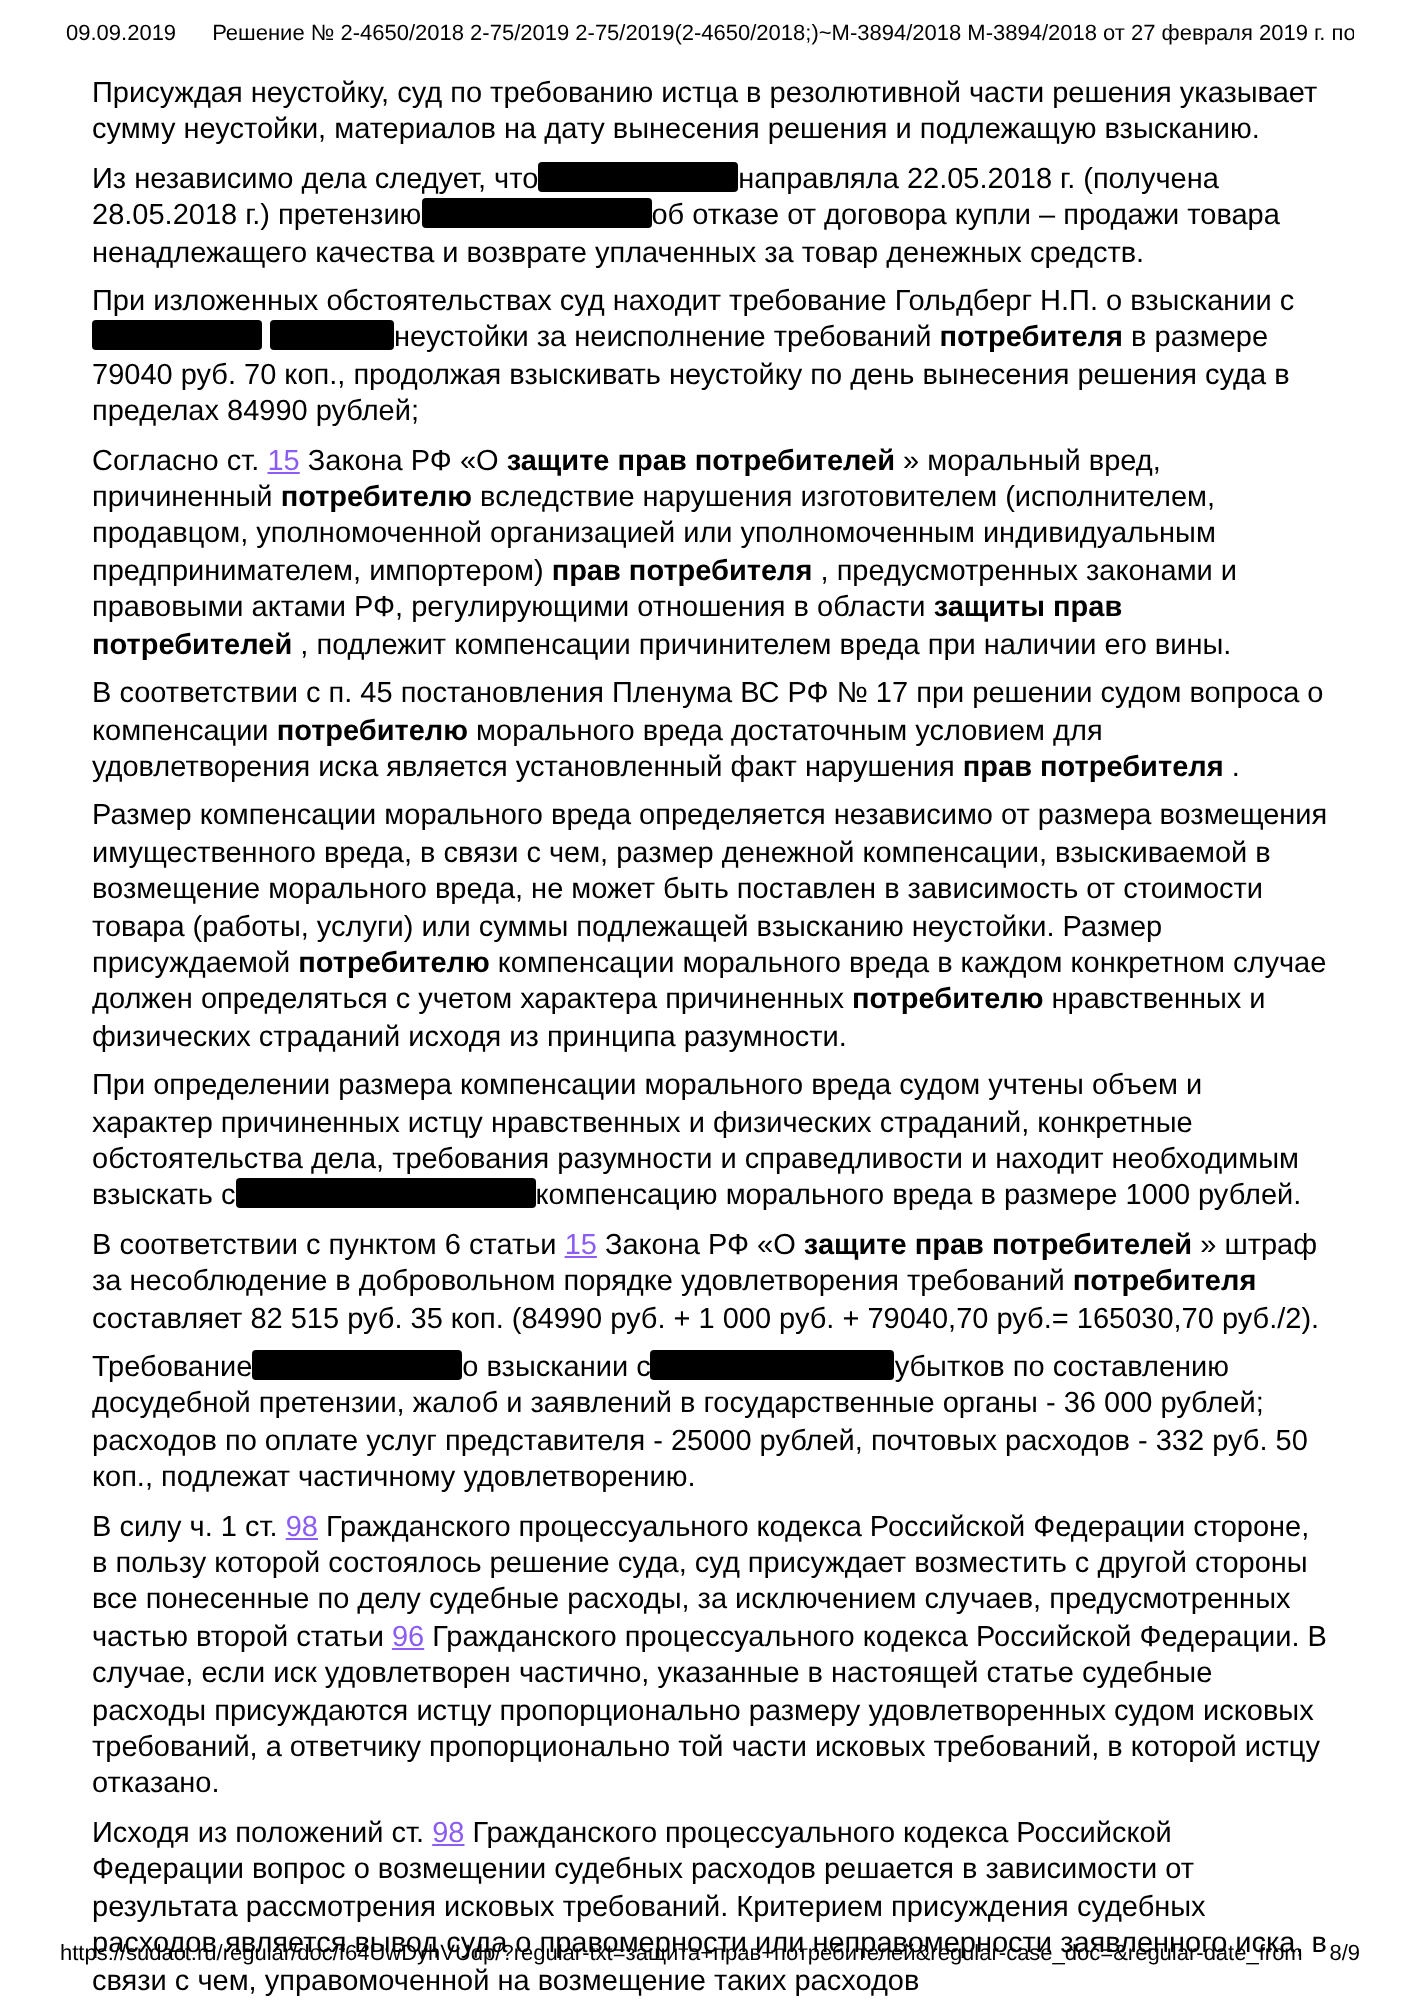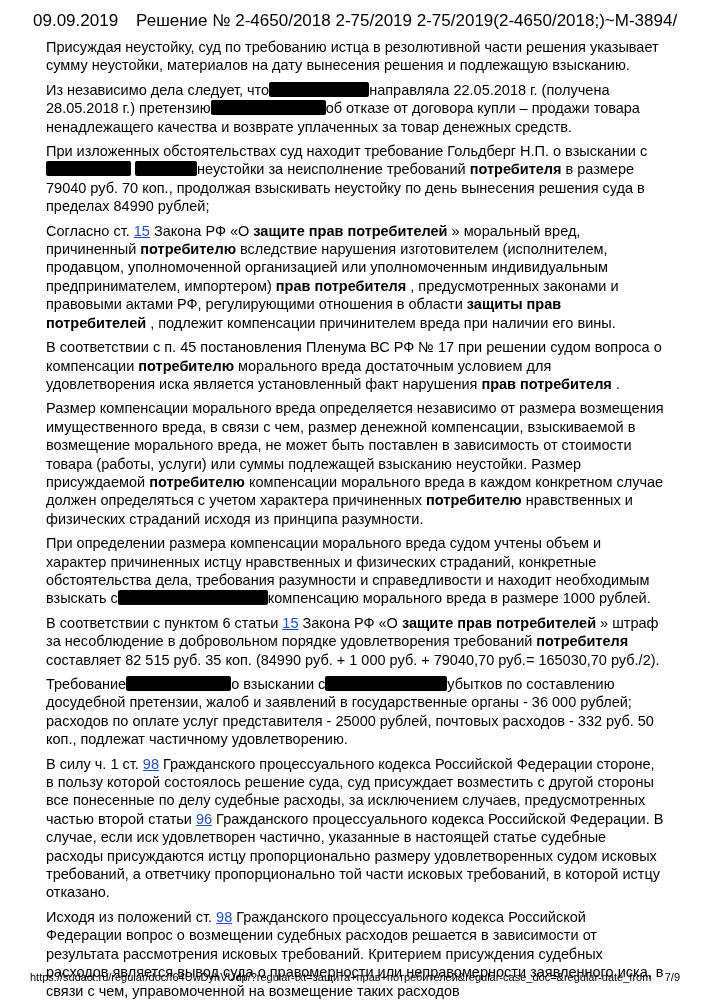--- a/index.html
+++ b/index.html
@@ -7,36 +7,36 @@
     width: 707px; height: 1000px;
     background: #ffffff;
     color: #000000;
     font-family: "Liberation Sans", sans-serif;
     position: relative;
     overflow: hidden;
   }
   .print-header {
     position: absolute; top: 11px; left: 33px; right: 30px;
     display: flex; align-items: baseline;
-    font-size: 17px;
+    font-size: 11px;
   }
   .print-header .date { white-space: nowrap; }
   .print-header .title {
     flex: 1; text-align: center;
     white-space: nowrap; overflow: hidden;
     margin-left: 18px;
   }
   .content {
     position: absolute; top: 38px; left: 46px; width: 618px;
     font-size: 14.5px; line-height: 18.4px;
     text-align: left;
   }
   .para { margin: 0 0 6px 0; }
   b.hl { font-weight: bold; }
-  a.link { color: #1d4ed8; cursor: pointer; }
+  a.link { color: #8b5cf6; cursor: pointer; }
   .redact {
     display: inline-block; height: 15px;
     background: #000000; border-radius: 2px;
     vertical-align: -2px;
   }
   .print-footer {
     position: absolute; top: 971px; left: 30px; right: 27px;
     display: flex; justify-content: space-between; align-items: baseline;
     font-size: 11px;
   }
@@ -62,14 +62,14 @@
     <p class="para"><span>Размер компенсации морального вреда определяется независимо от размера возмещения имущественного вреда, в связи с чем, размер денежной компенсации, взыскиваемой в возмещение морального вреда, не может быть поставлен в зависимость от стоимости товара (работы, услуги) или суммы подлежащей взысканию неустойки. Размер присуждаемой </span><b class="hl">потребителю</b><span> компенсации морального вреда в каждом конкретном случае должен определяться с учетом характера причиненных </span><b class="hl">потребителю</b><span> нравственных и физических страданий исходя из принципа разумности.</span></p>
     <p class="para"><span>При определении размера компенсации морального вреда судом учтены объем и характер причиненных истцу нравственных и физических страданий, конкретные обстоятельства дела, требования разумности и справедливости и находит необходимым взыскать с</span><span class="redact" style="width: 150px;"></span><span>компенсацию морального вреда в размере 1000 рублей.</span></p>
     <p class="para"><span>В соответствии с пунктом 6 статьи </span><a class="link" href="#">15</a><span> Закона РФ «О </span><b class="hl">защите прав потребителей</b><span> » штраф за несоблюдение в добровольном порядке удовлетворения требований </span><b class="hl">потребителя</b><span> составляет 82 515 руб. 35 коп. (84990 руб. + 1 000 руб. + 79040,70 руб.= 165030,70 руб./2).</span></p>
     <p class="para"><span>Требование</span><span class="redact" style="width: 105px;"></span><span>о взыскании с</span><span class="redact" style="width: 122px;"></span><span>убытков по составлению досудебной претензии, жалоб и заявлений в государственные органы - 36 000 рублей; расходов по оплате услуг представителя - 25000 рублей, почтовых расходов - 332 руб. 50 коп., подлежат частичному удовлетворению.</span></p>
     <p class="para"><span>В силу ч. 1 ст. </span><a class="link" href="#">98</a><span> Гражданского процессуального кодекса Российской Федерации стороне, в пользу которой состоялось решение суда, суд присуждает возместить с другой стороны все понесенные по делу судебные расходы, за исключением случаев, предусмотренных частью второй статьи </span><a class="link" href="#">96</a><span> Гражданского процессуального кодекса Российской Федерации. В случае, если иск удовлетворен частично, указанные в настоящей статье судебные расходы присуждаются истцу пропорционально размеру удовлетворенных судом исковых требований, а ответчику пропорционально той части исковых требований, в которой истцу отказано.</span></p>
     <p class="para"><span>Исходя из положений ст. </span><a class="link" href="#">98</a><span> Гражданского процессуального кодекса Российской Федерации вопрос о возмещении судебных расходов решается в зависимости от результата рассмотрения исковых требований. Критерием присуждения судебных расходов является вывод суда о правомерности или неправомерности заявленного иска, в связи с чем, управомоченной на возмещение таких расходов</span></p>
   </div>
 
 <div class="print-footer">
   <span class="url">https://sudact.ru/regular/doc/f64UwDyhVUdp/?regular-txt=защита+прав+потребителей&amp;regular-case_doc=&amp;regular-date_from=&amp;regular-date_t…</span>
-  <span class="page">7/9</span>
+  <span class="page">8/9</span>
 </div>
 
 </body></html>

